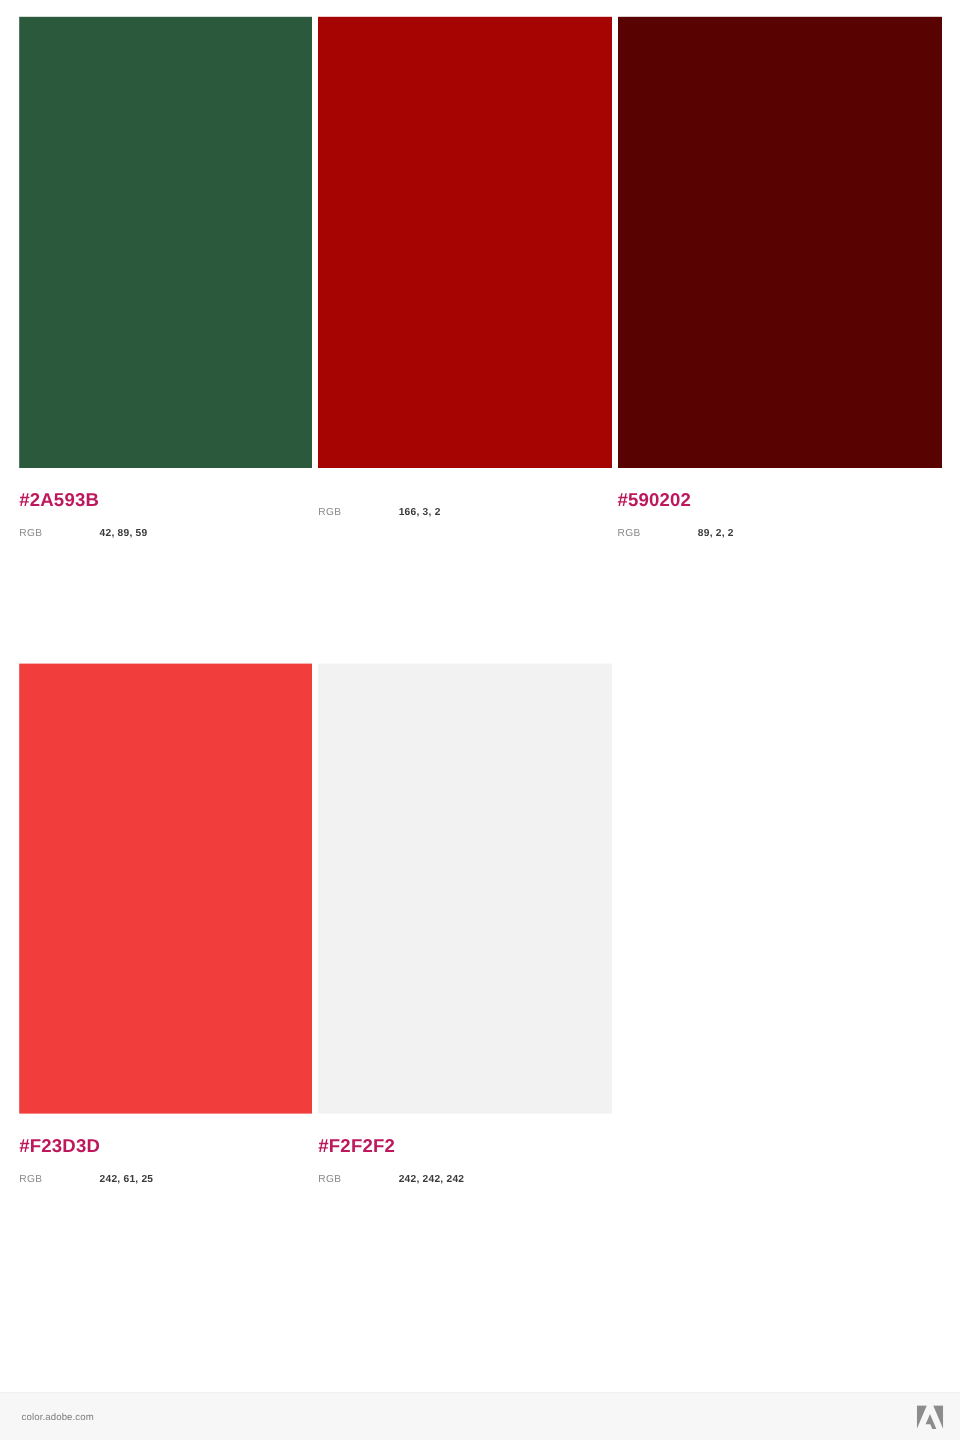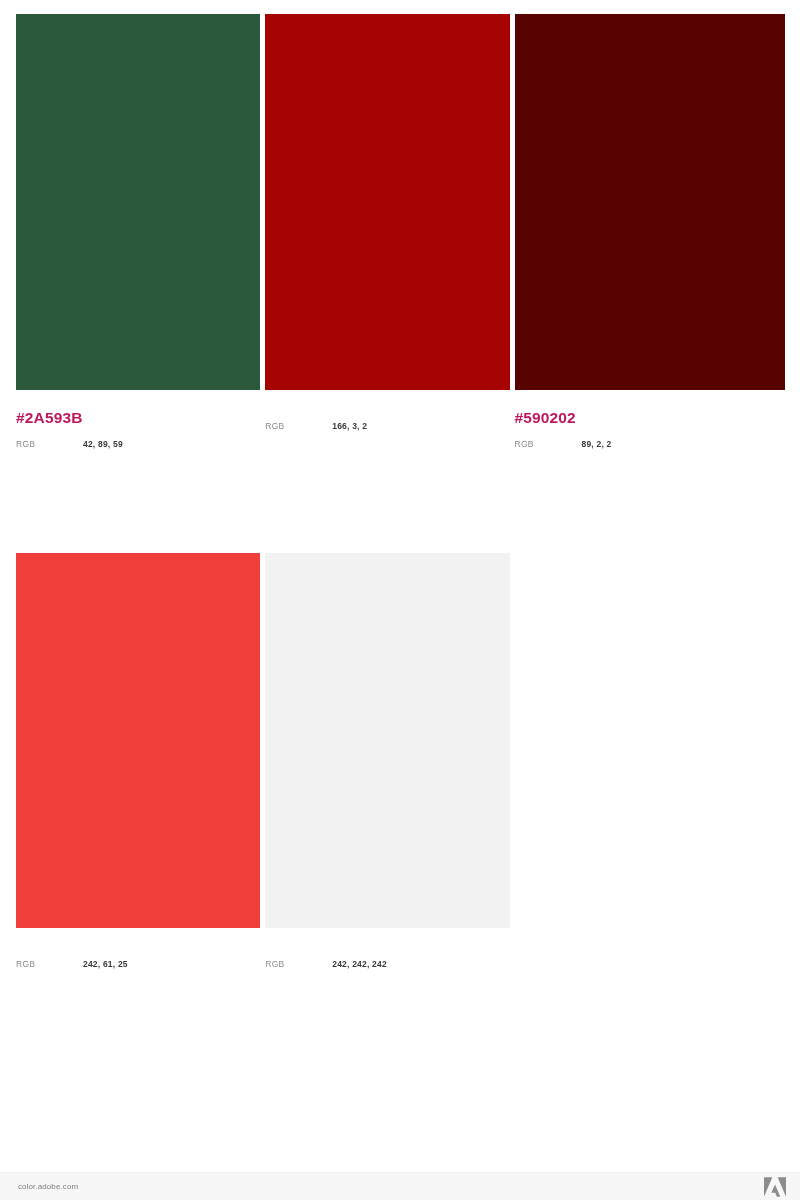--- a/index.html
+++ b/index.html
@@ -79,21 +79,21 @@
     font-weight: bold;
     color: #3a3a3a;
     letter-spacing: 0.2px;
   }
 
   .footer {
     position: absolute;
     left: 0;
     bottom: 0;
     width: 800px;
-    height: 28px;
+    height: 40px;
     background: #f7f7f7;
     border-top: 1px solid #f0f0f0;
     display: flex;
     align-items: center;
     justify-content: space-between;
     box-sizing: border-box;
     padding: 0 14px 0 18px;
   }
   .footer-url {
     font-size: 8px;
@@ -145,30 +145,32 @@
       </div>
     </div>
 
   </div>
 
   <div class="swatch-row row-2">
 
     <div class="swatch-cell">
       <div class="chip" style="background:#F23D3D"></div>
       <div class="meta">
+        <p class="hex">#F23D3D</p>
         <div class="rgb-line">
           <span class="rgb-label">RGB</span>
           <span class="rgb-value">242, 61, 25</span>
         </div>
       </div>
     </div>
 
     <div class="swatch-cell">
       <div class="chip" style="background:#F2F2F2"></div>
       <div class="meta">
+        <p class="hex">#F2F2F2</p>
         <div class="rgb-line">
           <span class="rgb-label">RGB</span>
           <span class="rgb-value">242, 242, 242</span>
         </div>
       </div>
     </div>
 
     <div class="swatch-cell last empty">
       <div class="chip"></div>
       <div class="meta"></div>

